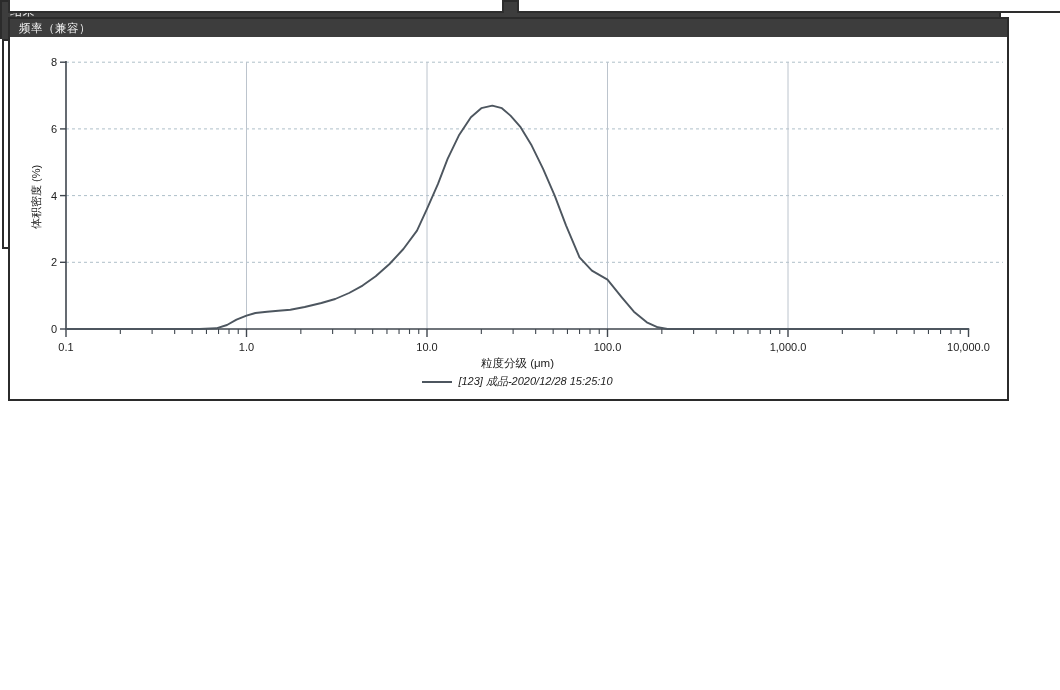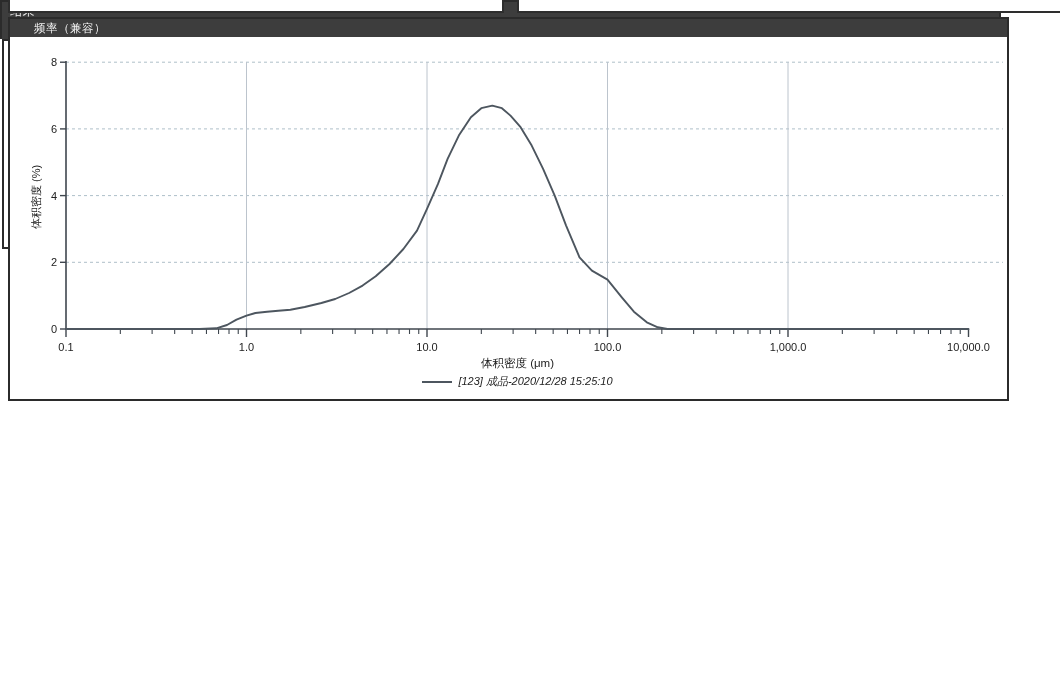--- a/index.html
+++ b/index.html
@@ -8,21 +8,21 @@
     font-family:"Liberation Sans","DejaVu Sans",sans-serif;color:#111;
   }
   .partial{position:absolute;top:-6px;height:15px;background:#fff;border:2px solid #2e2e2e;}
   .partial-left{left:8px;width:492px;}
   .partial-right{left:517px;width:548px;}
 
   .panel{position:absolute;background:#fff;border:2px solid #2b2b2b;box-sizing:border-box;}
   .chart-panel{left:8px;top:17px;width:1001px;height:384px;}
   .panel-titlebar{
     height:18px;background:#3d3d3d;color:#f4f4f4;font-size:11.5px;
-    display:flex;align-items:center;padding-left:24px;letter-spacing:.5px;
+    display:flex;align-items:center;padding-left:9px;letter-spacing:.5px;
   }
   .chart-body{position:relative;width:997px;height:362px;}
   .ylabel{
     position:absolute;left:26px;top:160px;transform:translate(-50%,-50%) rotate(-90deg);
     font-size:11px;white-space:nowrap;color:#222;
   }
   .chart-body svg{position:absolute;left:0;top:0;}
   .xlabel{
     position:absolute;left:56px;top:319px;width:903px;text-align:center;
     font-size:11.5px;color:#222;
@@ -137,21 +137,21 @@
           <line x1="832.3359142173487" y1="292" x2="832.3359142173487" y2="297" stroke="#3f464e" stroke-width="1.1"></line>
           <line x1="864.1203864768991" y1="292" x2="864.1203864768991" y2="297" stroke="#3f464e" stroke-width="1.1"></line>
           <line x1="886.6718284346972" y1="292" x2="886.6718284346972" y2="297" stroke="#3f464e" stroke-width="1.1"></line>
           <line x1="904.1640857826513" y1="292" x2="904.1640857826513" y2="297" stroke="#3f464e" stroke-width="1.1"></line>
           <line x1="918.4563006942477" y1="292" x2="918.4563006942477" y2="297" stroke="#3f464e" stroke-width="1.1"></line>
           <line x1="930.5401962225734" y1="292" x2="930.5401962225734" y2="297" stroke="#3f464e" stroke-width="1.1"></line>
           <line x1="941.0077426520459" y1="292" x2="941.0077426520459" y2="297" stroke="#3f464e" stroke-width="1.1"></line>
           <line x1="950.2407729537982" y1="292" x2="950.2407729537982" y2="297" stroke="#3f464e" stroke-width="1.1"></line>
           <path d="M56.0 292.0 L189.6 292.0 L206.3 291.3 L217.0 288.0 L226.5 282.7 L236.5 278.7 L245.4 276.0 L257.1 274.7 L268.3 273.7 L280.4 272.7 L294.7 270.0 L311.4 266.0 L325.2 262.0 L339.1 256.0 L352.6 248.6 L365.7 239.3 L379.5 227.0 L393.4 212.0 L407.0 193.6 L417.0 171.9 L428.0 146.9 L437.6 121.9 L448.8 98.6 L460.9 80.2 L471.3 71.2 L482.3 68.6 L491.9 71.2 L500.5 78.6 L510.6 90.2 L521.7 108.6 L533.1 131.9 L544.7 158.6 L556.1 188.6 L569.5 220.3 L581.9 233.6 L597.5 242.6 L611.8 260.3 L623.9 274.7 L636.8 285.3 L647.8 290.3 L657.5 292.0 L706.2 292.0 L958.5 292.0" fill="none" stroke="#4d565f" stroke-width="1.9" stroke-linejoin="round" stroke-linecap="round"></path>
         </svg>
-      <div class="xlabel">体积密度 (μm)</div>
+      <div class="xlabel">粒度分级 (μm)</div>
       <div class="legend">
         <span class="legend-line"></span>
         <span>[123] 成品-2020/12/28 15:25:10</span>
       </div>
     </div>
   </section>
 
   <section class="results-panel">
     <div class="results-header">
       <div class="results-titlebar">

